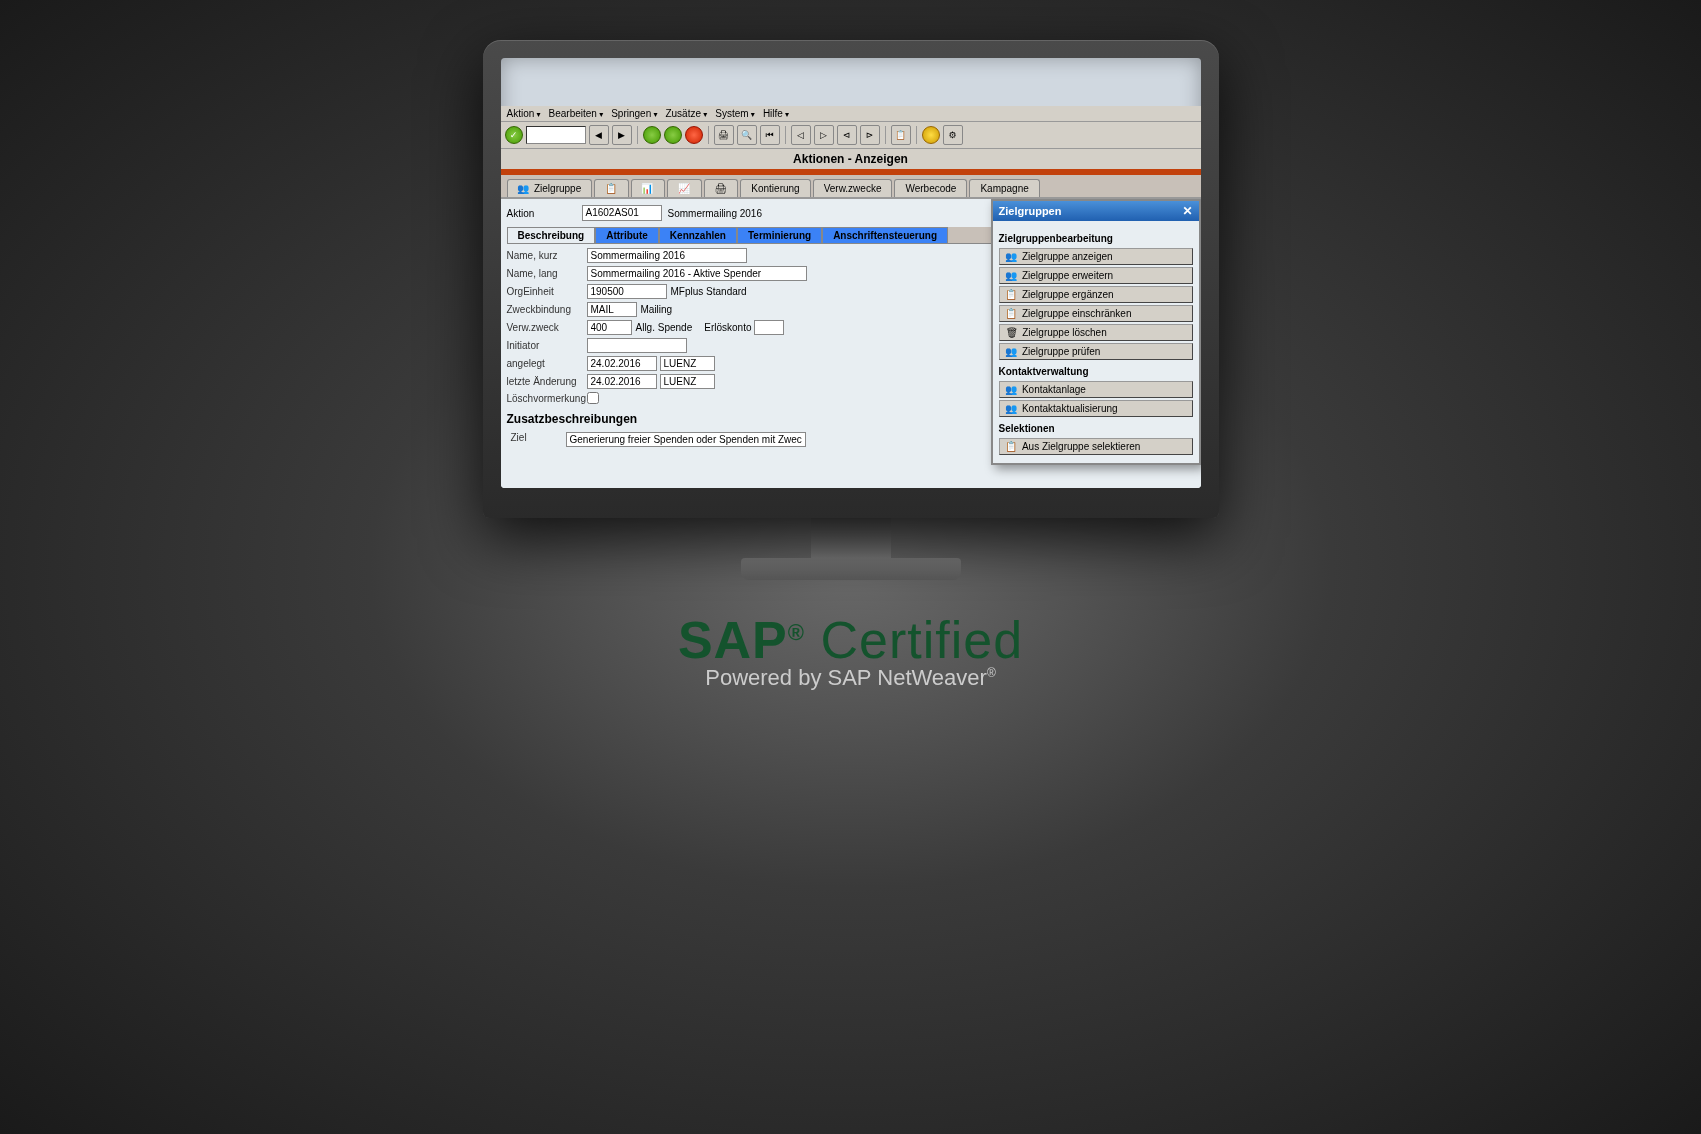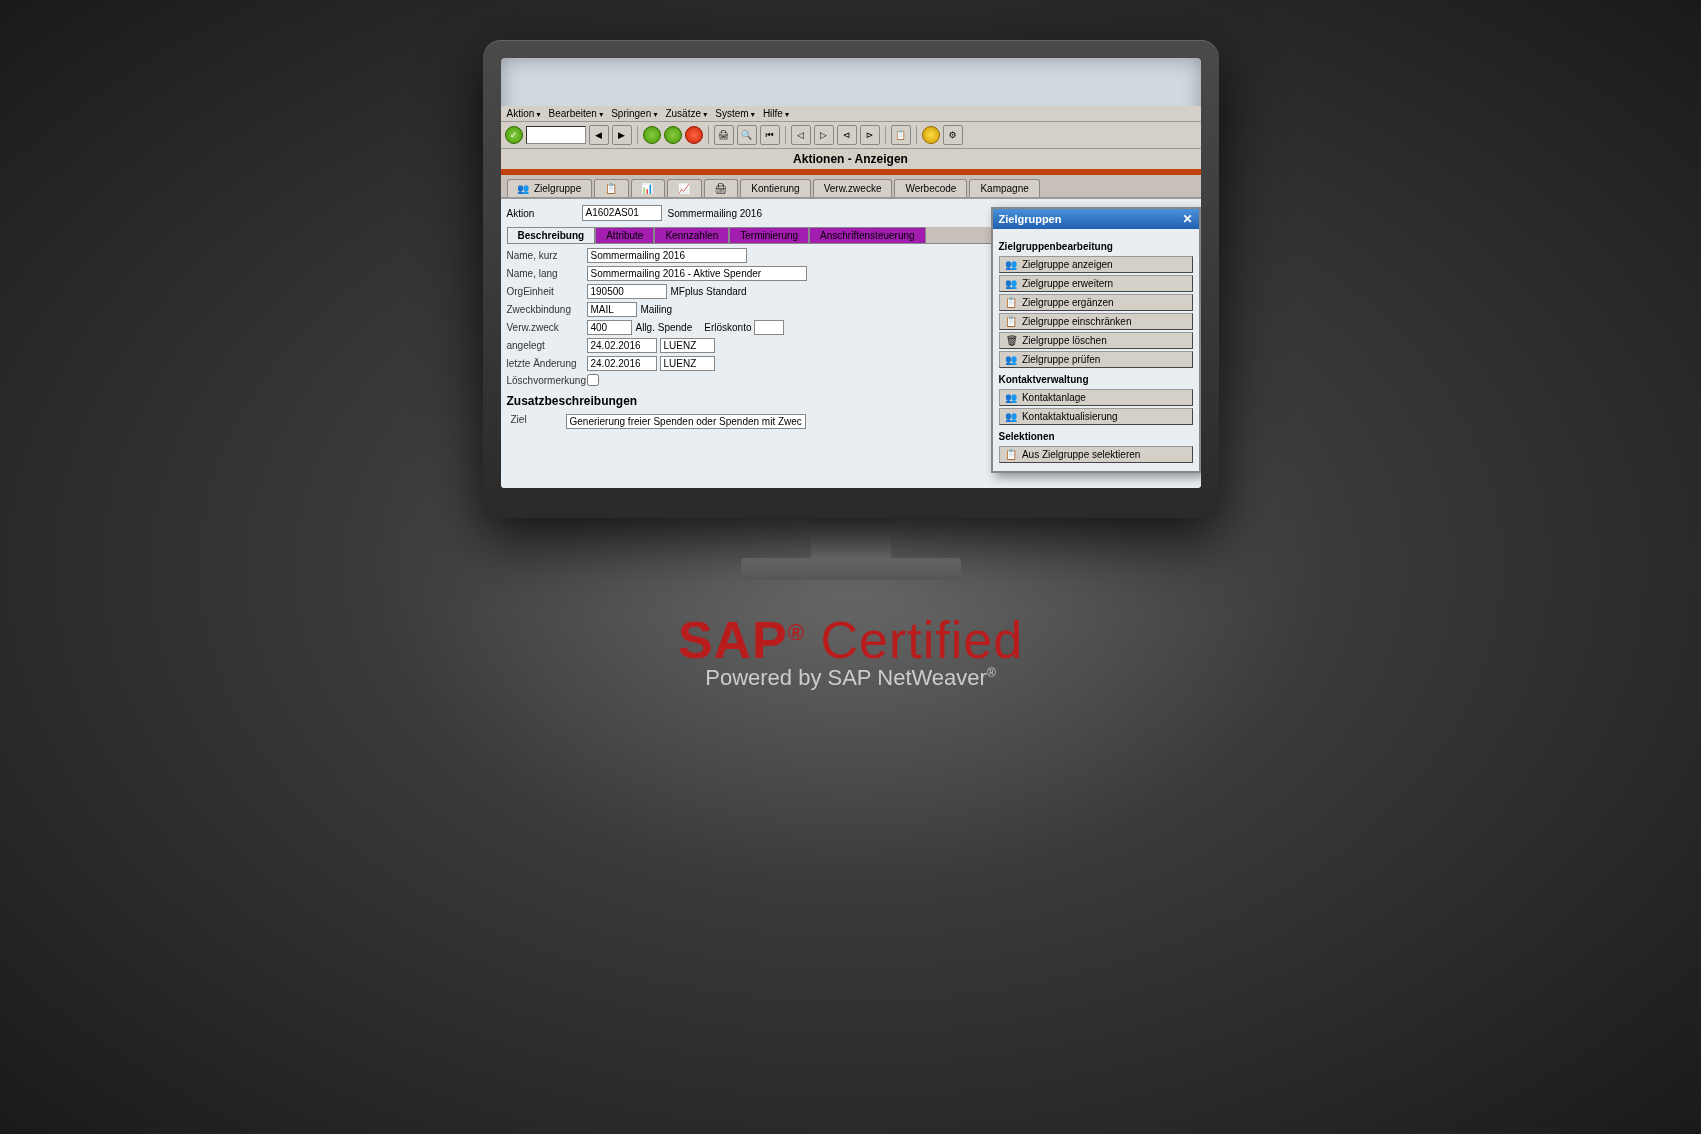--- a/index.html
+++ b/index.html
@@ -234,25 +234,26 @@
     
     .inner-tab-bar {
       display: flex;
       background: #c8c0b8;
       border-bottom: 1px solid #888;
       margin-bottom: 4px;
     }
 
     .inner-tab {
       padding: 2px 10px;
-      background: #a21caf;
+      background: #3b82f6;
       border: 1px solid #888;
       border-bottom: none;
       font-size: 10px;
       cursor: pointer;
+      font-weight: bold;
     }
 
     .inner-tab.active {
       background: #e8eef2;
       font-weight: bold;
     }
 
     
     .form-row {
       display: flex;
@@ -314,21 +315,21 @@
 
     .desc-label {
       width: 55px;
       color: #333;
     }
 
     
     .popup {
       position: absolute;
       right: 0;
-      top: 8px;
+      top: 0;
       width: 210px;
       background: #e8eef2;
       border: 2px solid #888;
       box-shadow: 4px 4px 10px rgba(0,0,0,0.4);
       font-size: 10px;
       z-index: 100;
     }
 
     .popup-title-bar {
       background: linear-gradient(180deg, #4a90d9 0%, #2060b0 100%);
@@ -382,21 +383,21 @@
     
     .footer-section {
       margin-top: 30px;
       text-align: center;
       color: white;
     }
 
     .footer-section .sap-title {
       font-size: 52px;
       font-weight: bold;
-      color: #b91c1c;
+      color: #14532d;
       letter-spacing: 1px;
     }
 
     .footer-section .sap-title .reg {
       font-size: 22px;
       vertical-align: super;
     }
 
     .footer-section .certified {
       font-size: 52px;
@@ -524,20 +525,24 @@
             </div>
 
             <div class="form-row">
               <span class="form-label">Verw.zweck</span>
               <input class="form-input" type="text" value="400" style="width: 45px;">
               <span class="form-text">Allg. Spende</span>
               <span class="form-text" style="margin-left:12px;">Erlöskonto</span>
               <input class="form-input" type="text" value="" style="width: 30px; margin-left: 3px;">
             </div>
 
+            <div class="form-row">
+              <span class="form-label">Initiator</span>
+              <input class="form-input" type="text" value="" style="width: 100px;">
+            </div>
 
             <div class="form-row">
               <span class="form-label">angelegt</span>
               <input class="form-input" type="text" value="24.02.2016" style="width: 70px;">
               <input class="form-input" type="text" value="LUENZ" style="width: 55px; margin-left: 3px;">
             </div>
 
             <div class="form-row">
               <span class="form-label">letzte Änderung</span>
               <input class="form-input" type="text" value="24.02.2016" style="width: 70px;">

